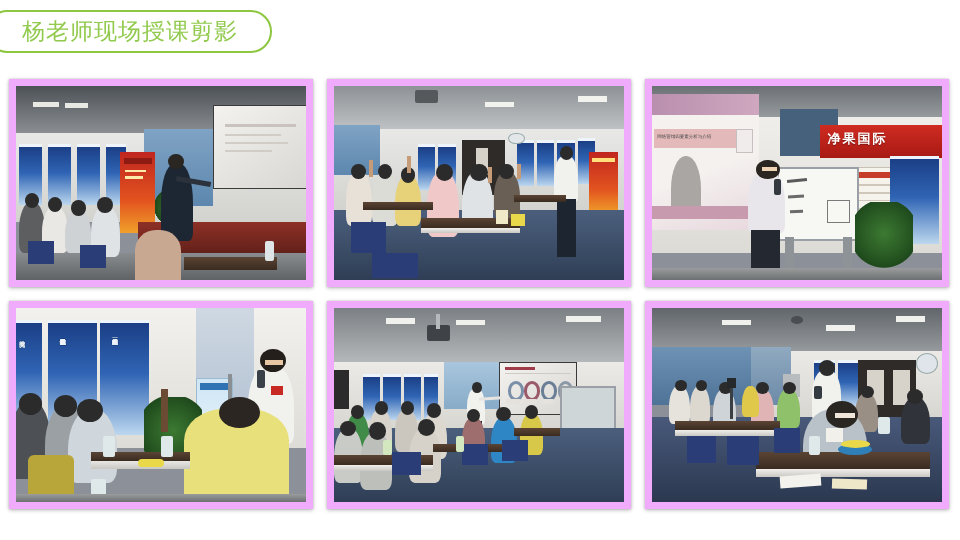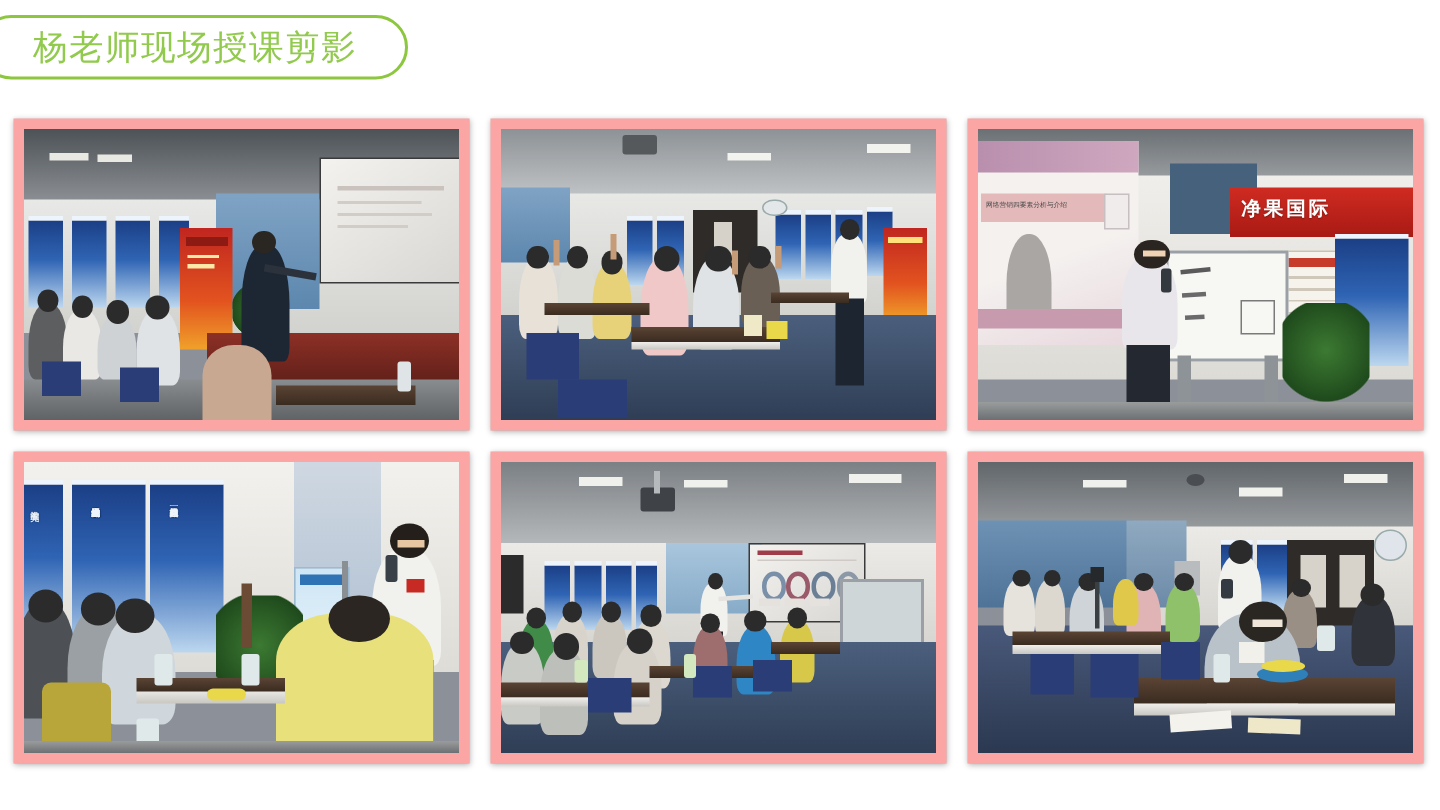--- a/index.html
+++ b/index.html
@@ -34,21 +34,21 @@
   .grid{
     position:absolute;left:9px;top:79px;
     width:944px;height:440px;
     display:grid;
     grid-template-columns:repeat(3,304px);
     grid-template-rows:repeat(2,208px);
     column-gap:14px;row-gap:14px;
   }
   .frame{
     position:relative;
-    background:#fca5a5;
+    background:#f0abfc;
     padding:7px;
     box-sizing:border-box;
     box-shadow:0 1px 4px rgba(0,0,0,0.30), 0 0 1px rgba(0,0,0,0.22);
   }
   .photo{
     position:relative;
     width:100%;height:100%;
     overflow:hidden;
     background:#araraa;
     background-color:#8b9099;

